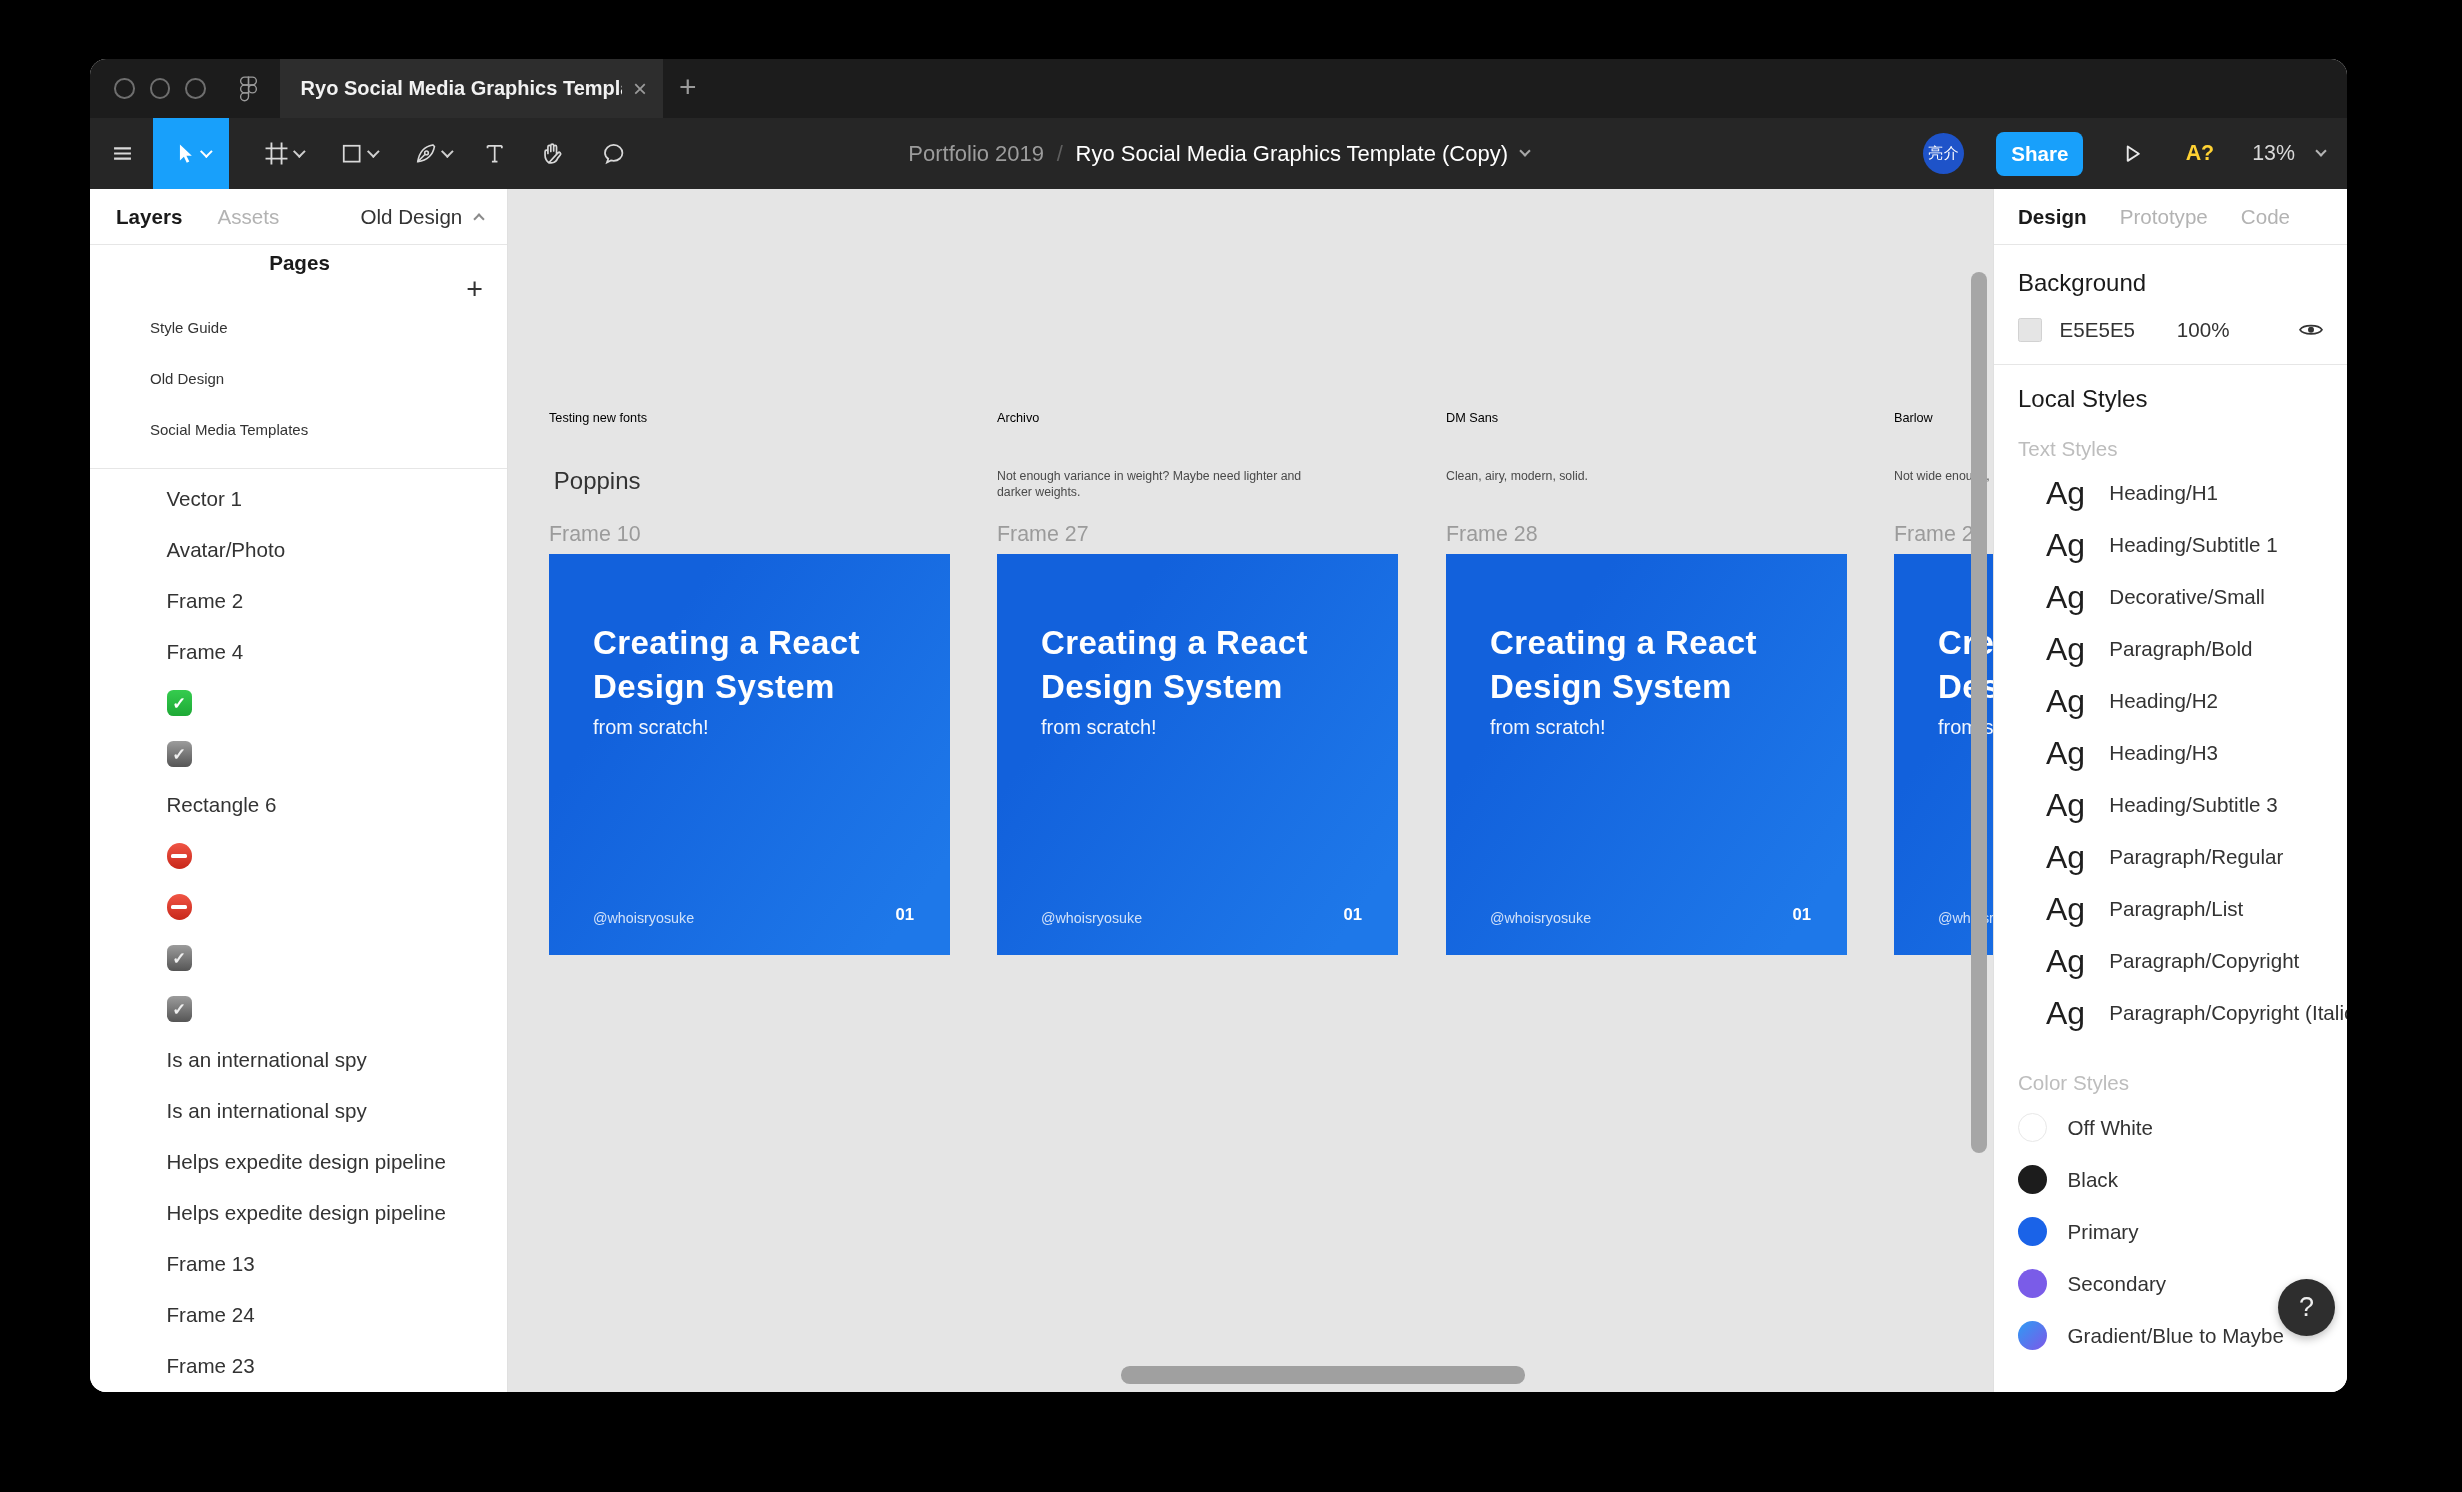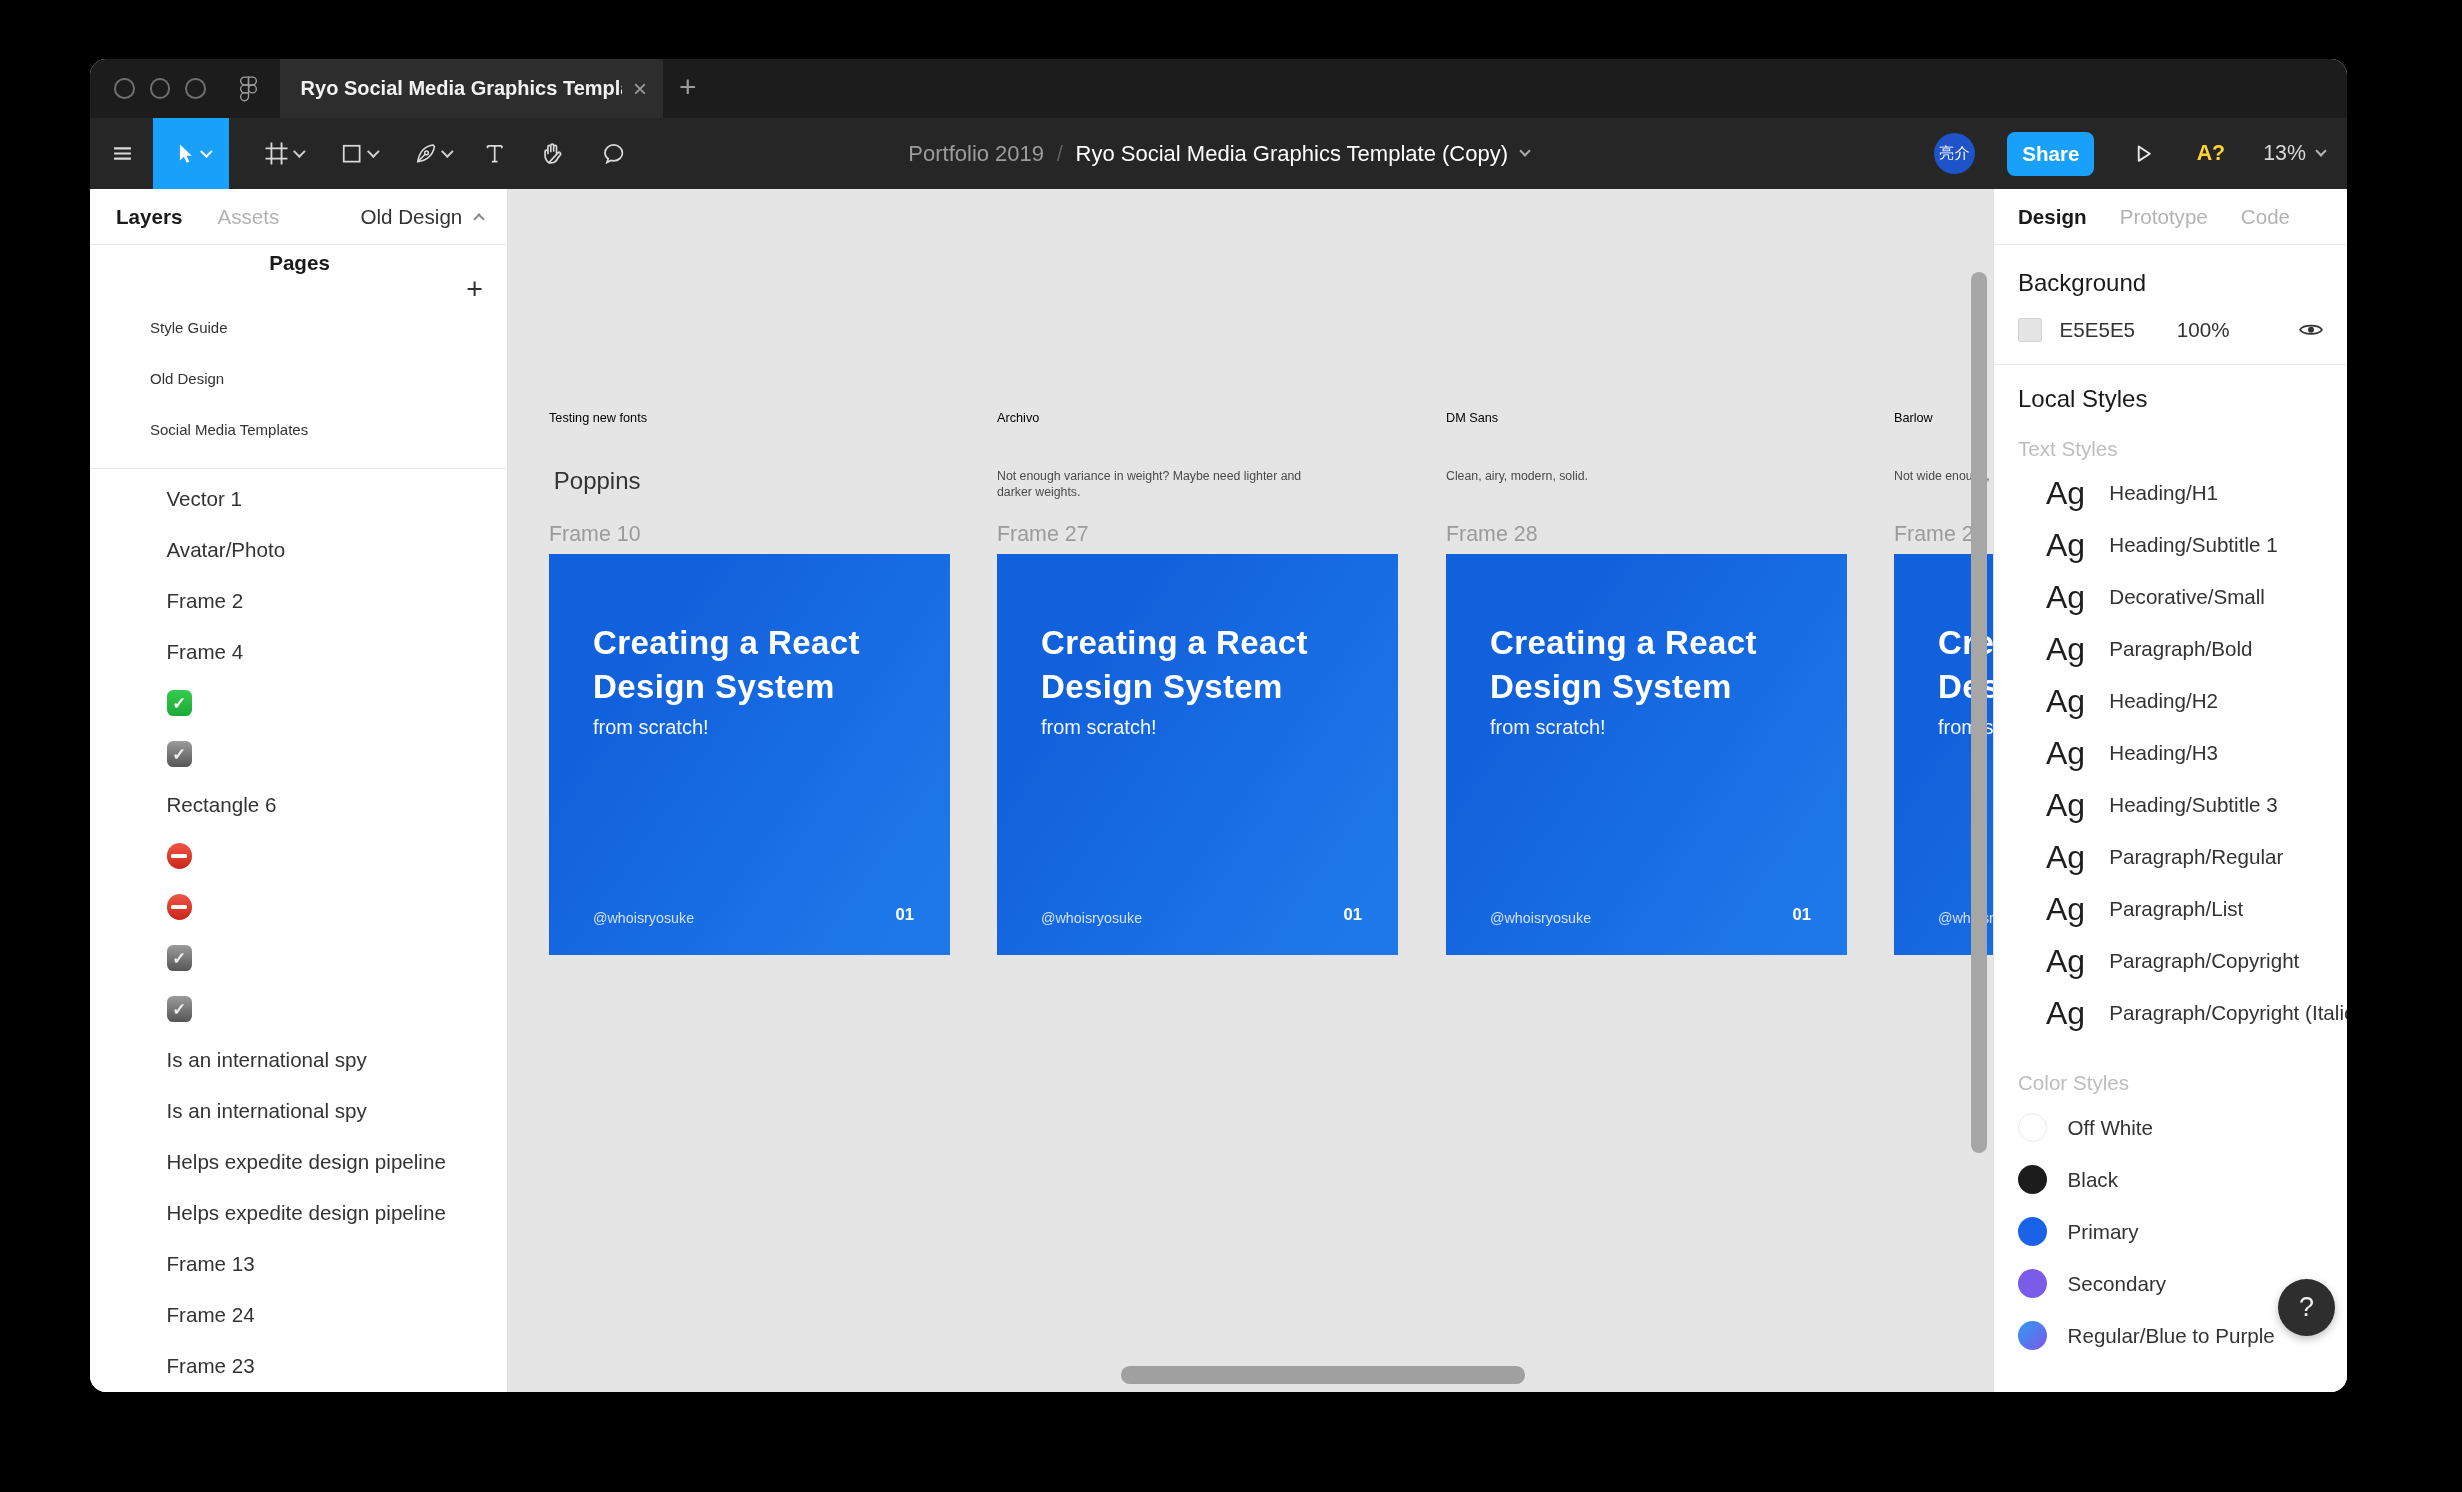--- a/index.html
+++ b/index.html
@@ -40,21 +40,21 @@
   .crumb-file{color:#FFF;font-size:22px;}
   .crumb-chv{width:8px;height:8px;border-right:2px solid #A8A8A8;border-bottom:2px solid #A8A8A8;
     transform:rotate(45deg);margin-top:-4.8px;}
   .tb-right{position:absolute;right:22px;top:0;height:71px;display:flex;align-items:center;}
   .avatar{width:41px;height:41px;border-radius:50%;background:#1E53C9;color:#fff;font-size:15px;
     display:flex;align-items:center;justify-content:center;letter-spacing:0.8px;}
   .share-btn{margin-left:32px;width:87px;height:44px;background:#18A0FB;border-radius:8px;
     color:#fff;font-size:20.6px;font-weight:700;display:flex;align-items:center;justify-content:center;}
   .present{margin-left:36px;}
   .font-warn{margin-left:41px;color:#FFD233;font-size:21.4px;font-weight:700;}
-  .zoom-ctl{margin-left:38px;display:flex;align-items:center;gap:11px;color:#D9D9D9;font-size:21.4px;}
+  .zoom-ctl{margin-left:38px;display:flex;align-items:center;gap:22px;color:#D9D9D9;font-size:21.4px;}
   .zoom-chv{width:8px;height:8px;border-right:2px solid #B5B5B5;border-bottom:2px solid #B5B5B5;
     transform:rotate(45deg);margin-top:-4.8px;}
 
   
   .main{flex:1;display:flex;min-height:0;}
 
   
   .left{width:418px;background:#fff;border-right:0.8px solid #E0E0E0;display:flex;flex-direction:column;overflow:hidden;}
   .lp-head{height:56px;flex:0 0 auto;border-bottom:0.8px solid #E6E6E6;display:flex;align-items:center;padding:0 24px 0 26px;}
   .lp-tab{font-size:20.6px;}
@@ -499,21 +499,21 @@
           <div class="color-row">
             <span class="swatch-circle" style="background: rgb(26, 99, 232);"></span>
             <span class="color-name">Primary</span>
           </div>
           <div class="color-row">
             <span class="swatch-circle" style="background: rgb(122, 92, 232);"></span>
             <span class="color-name">Secondary</span>
           </div>
           <div class="color-row">
             <span class="swatch-circle" style="background: linear-gradient(135deg, rgb(45, 156, 244), rgb(126, 87, 232));"></span>
-            <span class="color-name">Regular/Blue to Purple</span>
+            <span class="color-name">Gradient/Blue to Maybe</span>
           </div>
         </div>
       <div class="help-btn">?</div>
     </div>
 
   </div>
 </div>
 
 
 </body></html>

